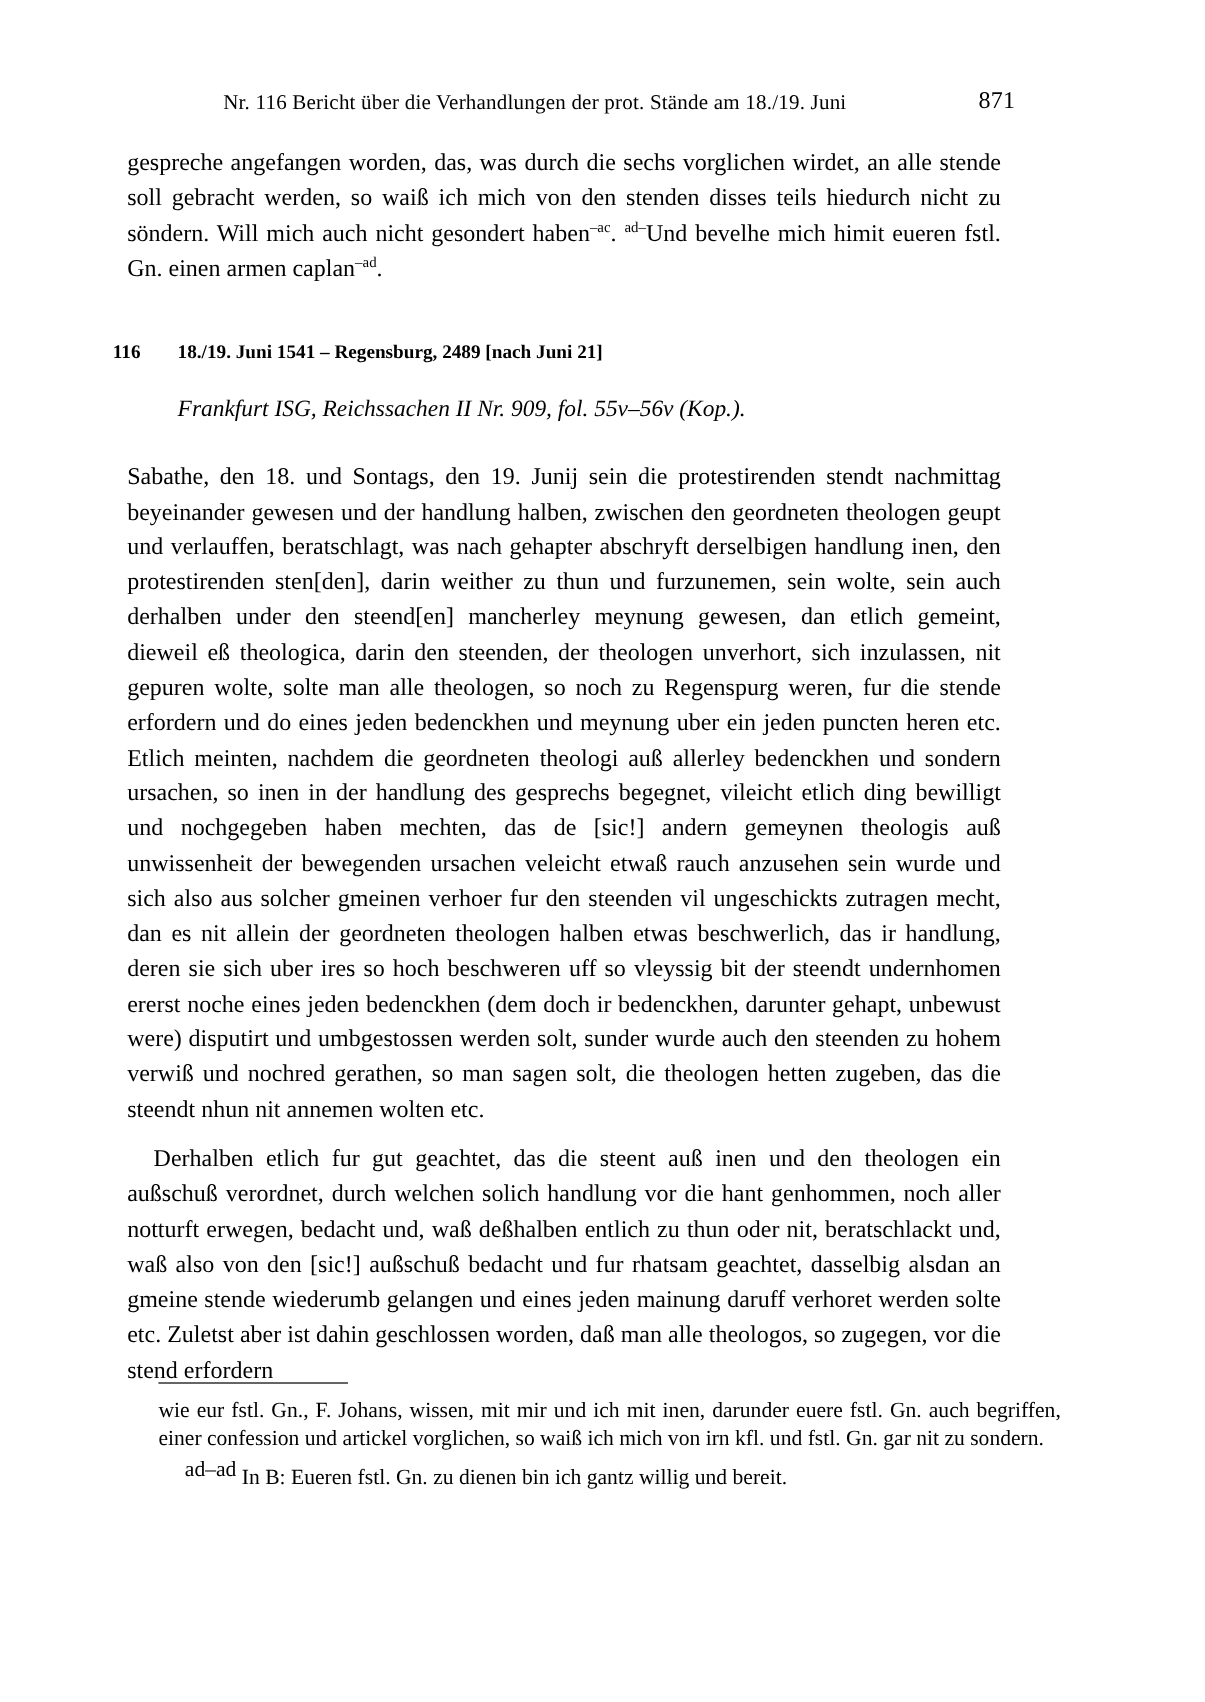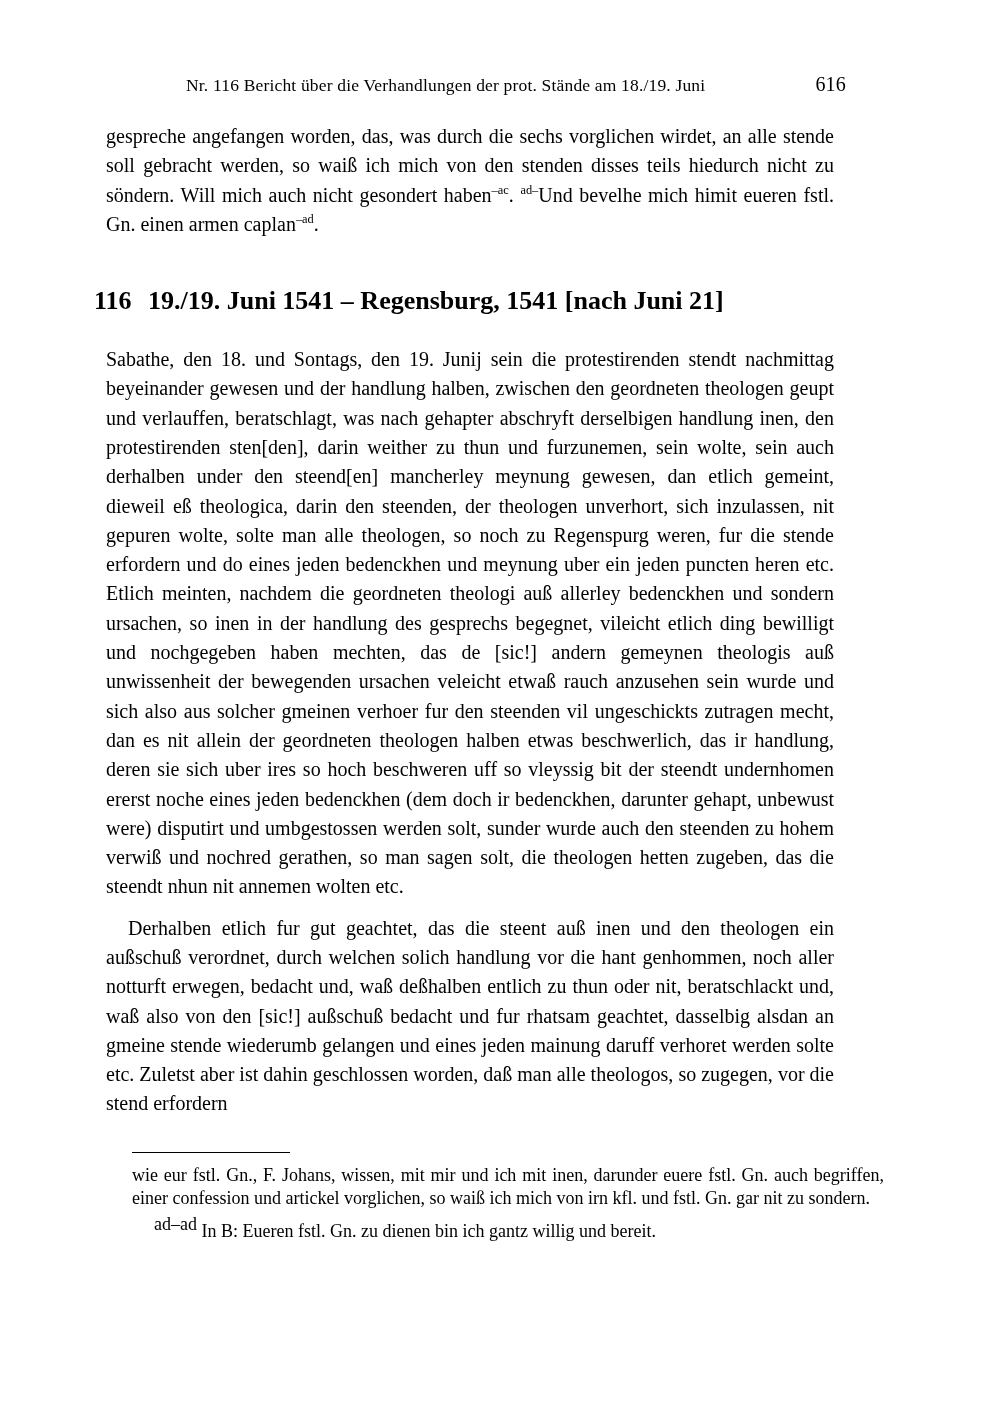--- a/index.html
+++ b/index.html
@@ -57,21 +57,21 @@
     margin-bottom: 0;
   }
   .indented {
     text-indent: 22px;
   }
   .heading-block {
     margin-top: 44px;
     margin-bottom: 26px;
     display: flex;
     font-weight: bold;
-    font-size: 26px;
+    font-size: 16px;
     line-height: 1.38;
   }
   .heading-num {
     width: 54px;
     flex: 0 0 54px;
   }
   .heading-text {
     flex: 1 1 auto;
     text-align: justify;
   }
@@ -124,30 +124,31 @@
 </style>
 </head>
 <body>
 
 <div class="page">
 
   <div class="content">
 
     <div class="running-head">
       <span class="rh-title">Nr. 116 Bericht über die Verhandlungen der prot. Stände am 18./19. Juni</span>
-      <span class="rh-page">616</span>
+      <span class="rh-page">871</span>
     </div>
 
     <p class="body-para"><span>gespreche angefangen worden, das, was durch die sechs vorglichen wirdet, an alle stende soll gebracht werden, so waiß ich mich von den stenden disses teils hiedurch nicht zu söndern. Will mich auch nicht gesondert haben</span><sup>–ac</sup><span>. </span><sup>ad–</sup><span>Und bevelhe mich himit eueren fstl. Gn. einen armen caplan</span><sup>–ad</sup><span>.</span></p>
 
     <div class="heading-block">
       <span class="heading-num">116</span>
-      <span class="heading-text"><span class="line2">19./19. Juni 1541 – Regensburg, 1541 [nach Juni 21]</span></span>
+      <span class="heading-text"><span class="line2">18./19. Juni 1541 – Regensburg, 2489 [nach Juni 21]</span></span>
     </div>
 
+    <div class="source-line">Frankfurt ISG, Reichssachen II Nr. 909, fol. 55v–56v (Kop.).</div>
 
     <p class="main-text"><span>Sabathe, den 18. und Sontags, den 19. Junij sein die protestirenden stendt nachmittag beyeinander gewesen und der handlung halben, zwischen den geordneten theologen geupt und verlauffen, beratschlagt, was nach gehapter abschryft derselbigen handlung inen, den protestirenden sten</span><span class="it">[den]</span><span>, darin weither zu thun und furzunemen, sein wolte, sein auch derhalben under den steend</span><span class="it">[en]</span><span> mancherley meynung gewesen, dan etlich gemeint, dieweil eß theologica, darin den steenden, der theologen unverhort, sich inzulassen, nit gepuren wolte, solte man alle theologen, so noch zu Regenspurg weren, fur die stende erfordern und do eines jeden bedenckhen und meynung uber ein jeden puncten heren etc. Etlich meinten, nachdem die geordneten theologi auß allerley bedenckhen und sondern ursachen, so inen in der handlung des gesprechs begegnet, vileicht etlich ding bewilligt und nochgegeben haben mechten, das de </span><span class="it">[sic!]</span><span> andern gemeynen theologis auß unwissenheit der bewegenden ursachen veleicht etwaß rauch anzusehen sein wurde und sich also aus solcher gmeinen verhoer fur den steenden vil ungeschickts zutragen mecht, dan es nit allein der geordneten theologen halben etwas beschwerlich, das ir handlung, deren sie sich uber ires so hoch beschweren uff so vleyssig bit der steendt undernhomen ererst noche eines jeden bedenckhen (dem doch ir bedenckhen, darunter gehapt, unbewust were) disputirt und umbgestossen werden solt, sunder wurde auch den steenden zu hohem verwiß und nochred gerathen, so man sagen solt, die theologen hetten zugeben, das die steendt nhun nit annemen wolten etc.</span></p>
 
     <p class="indented"><span>Derhalben etlich fur gut geachtet, das die steent auß inen und den theologen ein außschuß verordnet, durch welchen solich handlung vor die hant genhommen, noch aller notturft erwegen, bedacht und, waß deßhalben entlich zu thun oder nit, beratschlackt und, waß also von den </span><span class="it">[sic!]</span><span> außschuß bedacht und fur rhatsam geachtet, dasselbig alsdan an gmeine stende wiederumb gelangen und eines jeden mainung daruff verhoret werden solte etc. Zuletst aber ist dahin geschlossen worden, daß man alle theologos, so zugegen, vor die stend erfordern</span></p>
 
   </div>
 
   <div class="footnotes">
     <div class="fn-rule"></div>
     <p class="fn-para">wie eur fstl. Gn., F. Johans, wissen, mit mir und ich mit inen, darunder euere fstl. Gn. auch begriffen, einer confession und artickel vorglichen, so waiß ich mich von irn kfl. und fstl. Gn. gar nit zu sondern.</p>

